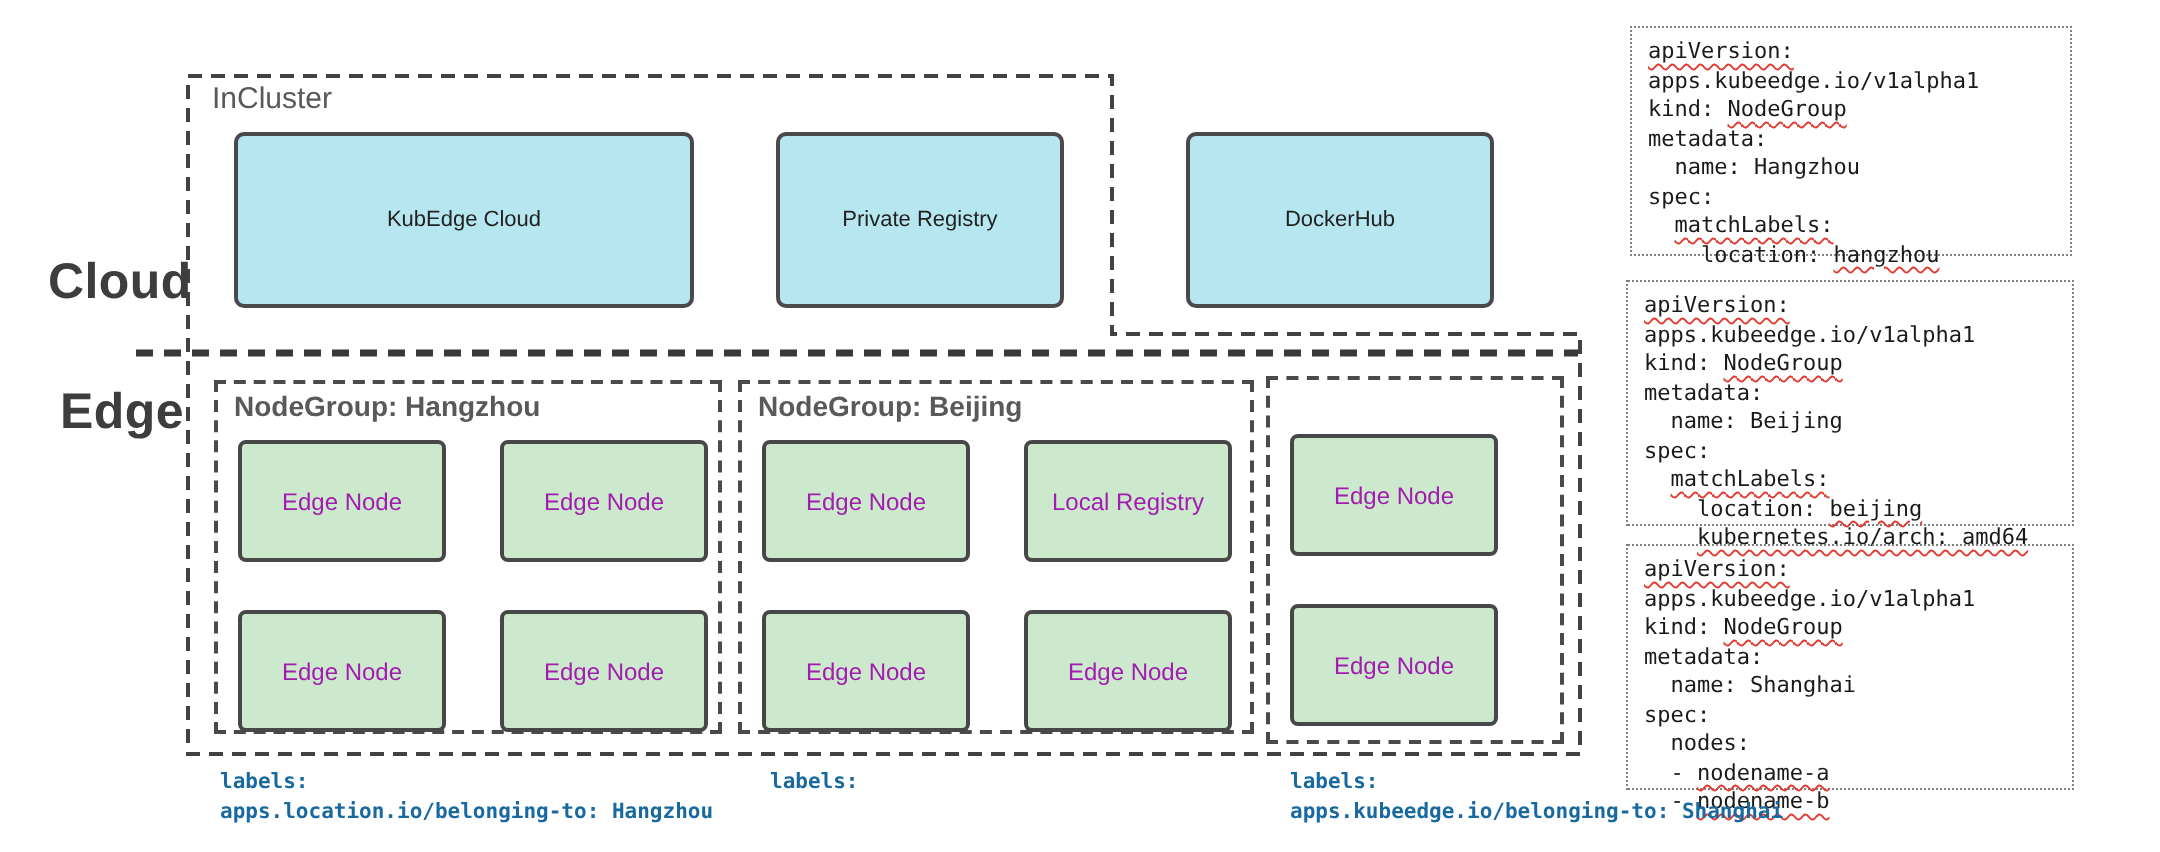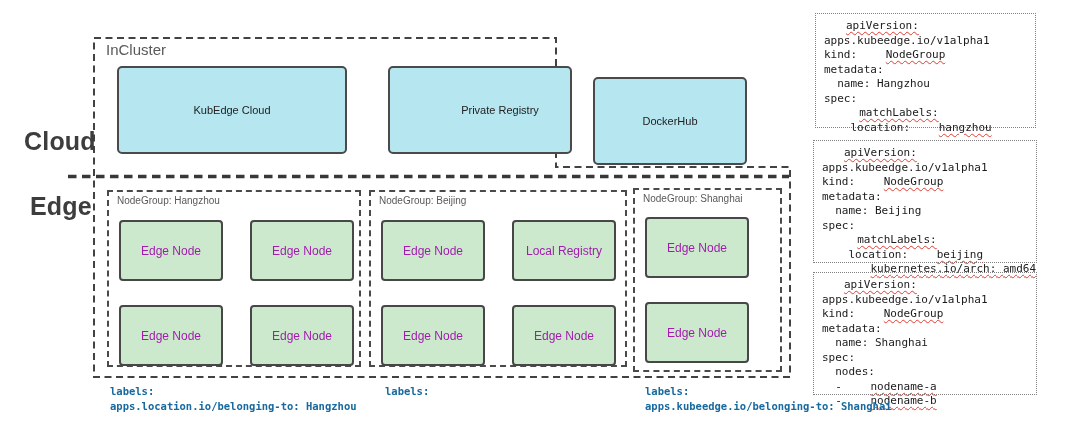--- a/index.html
+++ b/index.html
@@ -10,49 +10,49 @@
   .side-label{position:absolute;font-weight:700;font-size:25px;color:#3d3d3d;letter-spacing:0.2px;}
   .side-label.cloud{left:24px;top:127px;}
   .side-label.edge{left:30px;top:192px;}
 
   .incluster-label{position:absolute;left:106px;top:41px;font-size:15px;color:#595959;}
 
   .cloudbox{position:absolute;background:var(--cloud-fill,#b6e6f0);border:2px solid #4a4a4a;
             border-radius:5px;display:flex;align-items:center;justify-content:center;
             font-weight:400;font-size:11px;color:#222;text-align:center;}
   .cb0{left:117px;top:66px;width:226px;height:84px;}
-  .cb1{left:388px;top:66px;width:140px;height:84px;padding-left:40px;}
-  .cb2{left:593px;top:66px;width:150px;height:84px;margin-top:11px;}
+  .cb1{left:388px;top:66px;width:140px;height:84px;}
+  .cb2{left:593px;top:66px;width:150px;height:84px;}
 
   .ng{position:absolute;border:2px dashed #4a4a4a;}
   .ng0{left:107px;top:190px;width:250px;height:173px;}
   .ng1{left:369px;top:190px;width:254px;height:173px;}
   .ng2{left:633px;top:188px;width:145px;height:180px;}
-  .ngtitle{position:absolute;left:8px;top:3px;font-size:10px;color:#595959;white-space:nowrap;}
+  .ngtitle{position:absolute;left:8px;top:3px;font-size:14px;color:#595959;white-space:nowrap;font-weight:bold;}
 
   .node{position:absolute;width:100px;height:57px;background:var(--node-fill,#cde9cd);
         border:2px solid #474747;border-radius:4px;display:flex;align-items:center;
         justify-content:center;font-size:12px;color:#a21caf;text-align:center;}
   .node.p0{left:10px;top:28px;}
   .node.p1{left:141px;top:28px;}
   .node.p2{left:10px;top:113px;}
   .node.p3{left:141px;top:113px;}
   .ng2 .node.p0{left:10px;top:27px;}
   .ng2 .node.p1{left:10px;top:112px;}
 
   .yaml{position:absolute;border:1px dotted #808080;overflow:visible;
         font-family:"DejaVu Sans Mono",monospace;font-size:11px;line-height:14.5px;
         color:#1a1a1a;padding:5px 0 0 8px;box-sizing:border-box;white-space:pre;}
   .yb0{left:815px;top:13px;width:221px;height:115px;}
   .yb1{left:813px;top:140px;width:224px;height:123px;}
   .yb2{left:813px;top:272px;width:224px;height:123px;}
   .yline{white-space:pre;}
   .sq{text-decoration-line:underline;text-decoration-style:wavy;
       text-decoration-color:var(--squiggle,#e03c31);text-decoration-thickness:1px;
-      text-underline-offset:2px;margin-left:22px;}
+      text-underline-offset:2px;}
 
   .blabel{position:absolute;font-family:"DejaVu Sans Mono",monospace;font-weight:700;
           font-size:10.5px;line-height:15px;color:var(--label-blue,#17699f);white-space:pre;}
   .bl0{left:110px;top:384px;}
   .bl1{left:385px;top:384px;}
   .bl2{left:645px;top:384px;}
 </style>
 </head>
 <body>
 
@@ -78,21 +78,20 @@
       <div class="node p3">Edge Node</div>
     </div>
     <div class="ng ng1">
       <div class="ngtitle">NodeGroup: Beijing</div>
       <div class="node p0">Edge Node</div>
       <div class="node p1">Local Registry</div>
       <div class="node p2">Edge Node</div>
       <div class="node p3">Edge Node</div>
     </div>
     <div class="ng ng2">
-      <div class="ngtitle">NodeGroup: Shanghai</div>
       <div class="node p0">Edge Node</div>
       <div class="node p1">Edge Node</div>
     </div>
     <div class="yaml yb0"><div class="yline"><span class="sq">apiVersion:</span></div><div class="yline"><span>apps.kubeedge.io/v1alpha1</span></div><div class="yline"><span>kind: </span><span class="sq">NodeGroup</span></div><div class="yline"><span>metadata:</span></div><div class="yline"><span>  name: Hangzhou</span></div><div class="yline"><span>spec:</span></div><div class="yline"><span>  </span><span class="sq">matchLabels:</span></div><div class="yline"><span>    location: </span><span class="sq">hangzhou</span></div></div>
     <div class="yaml yb1"><div class="yline"><span class="sq">apiVersion:</span></div><div class="yline"><span>apps.kubeedge.io/v1alpha1</span></div><div class="yline"><span>kind: </span><span class="sq">NodeGroup</span></div><div class="yline"><span>metadata:</span></div><div class="yline"><span>  name: Beijing</span></div><div class="yline"><span>spec:</span></div><div class="yline"><span>  </span><span class="sq">matchLabels:</span></div><div class="yline"><span>    location: </span><span class="sq">beijing</span></div><div class="yline"><span>    </span><span class="sq">kubernetes.io/arch: amd64</span></div></div>
     <div class="yaml yb2"><div class="yline"><span class="sq">apiVersion:</span></div><div class="yline"><span>apps.kubeedge.io/v1alpha1</span></div><div class="yline"><span>kind: </span><span class="sq">NodeGroup</span></div><div class="yline"><span>metadata:</span></div><div class="yline"><span>  name: Shanghai</span></div><div class="yline"><span>spec:</span></div><div class="yline"><span>  nodes:</span></div><div class="yline"><span>  - </span><span class="sq">nodename-a</span></div><div class="yline"><span>  - </span><span class="sq">nodename-b</span></div></div>
     <div class="blabel bl0"><div class="">labels:</div><div class="">apps.location.io/belonging-to: Hangzhou</div></div>
     <div class="blabel bl1"><div class="">labels:</div></div>
     <div class="blabel bl2"><div class="">labels:</div><div class="">apps.kubeedge.io/belonging-to: Shanghai</div></div>
   </div>

